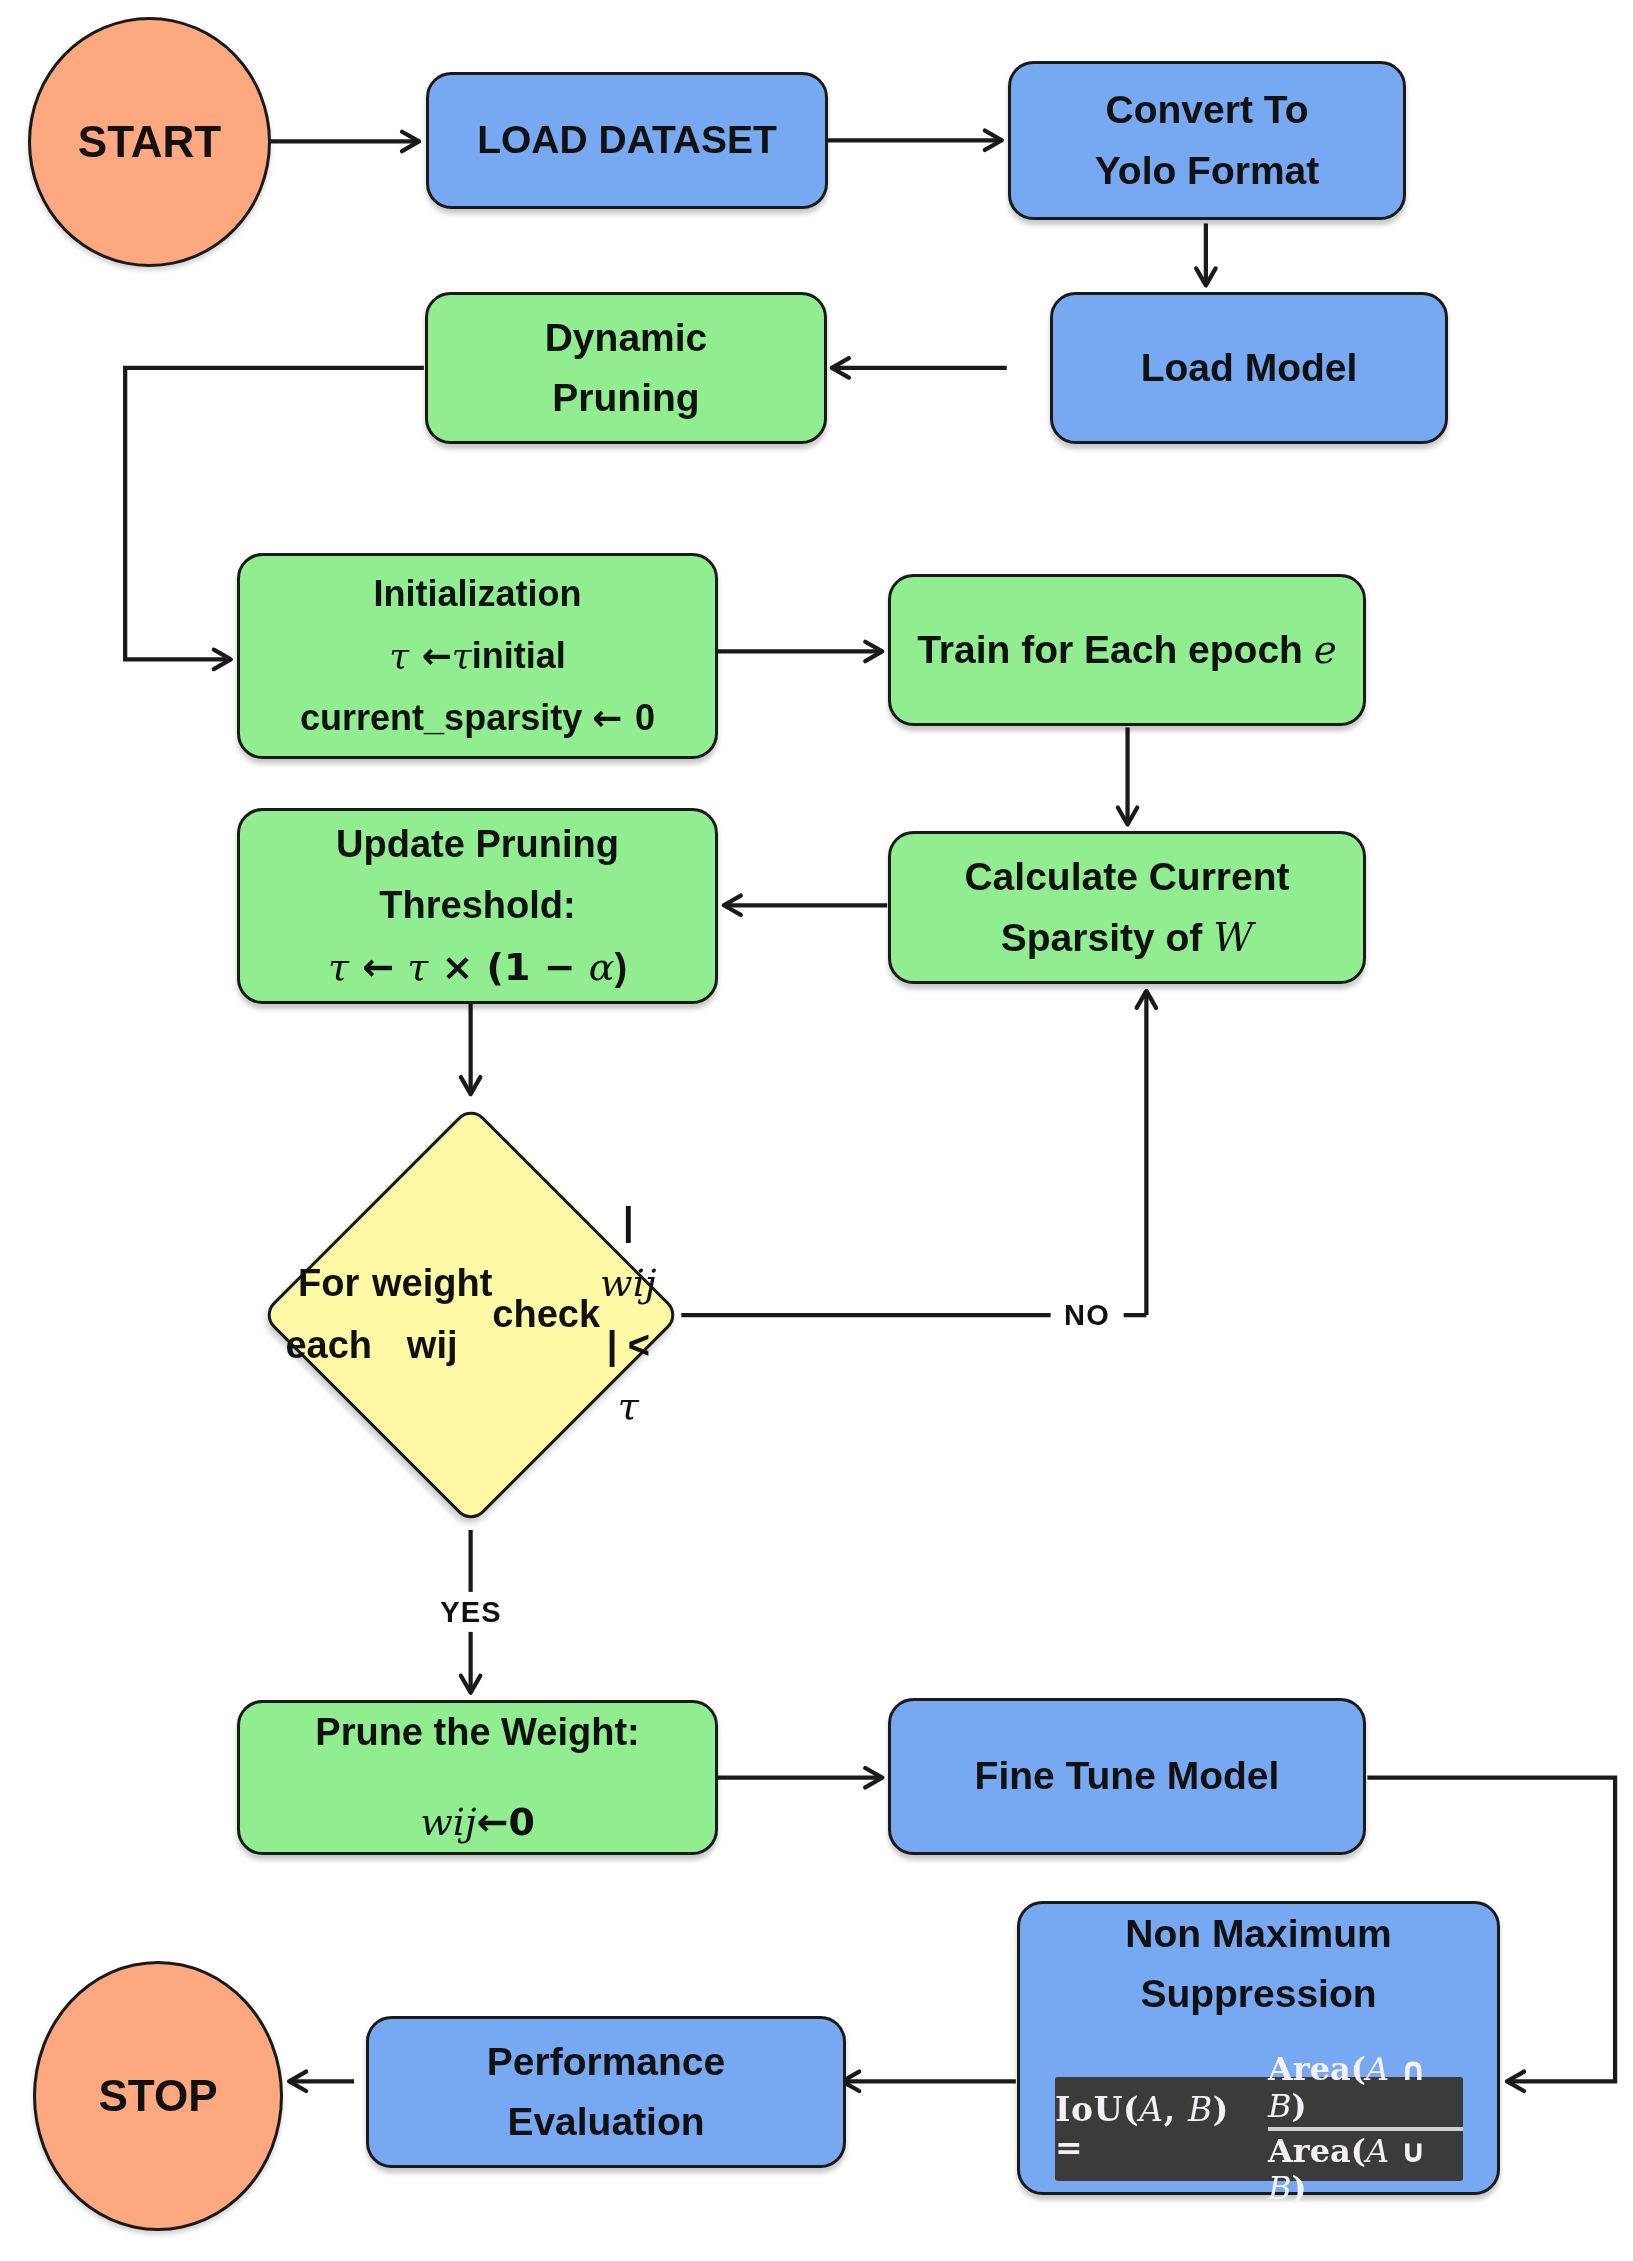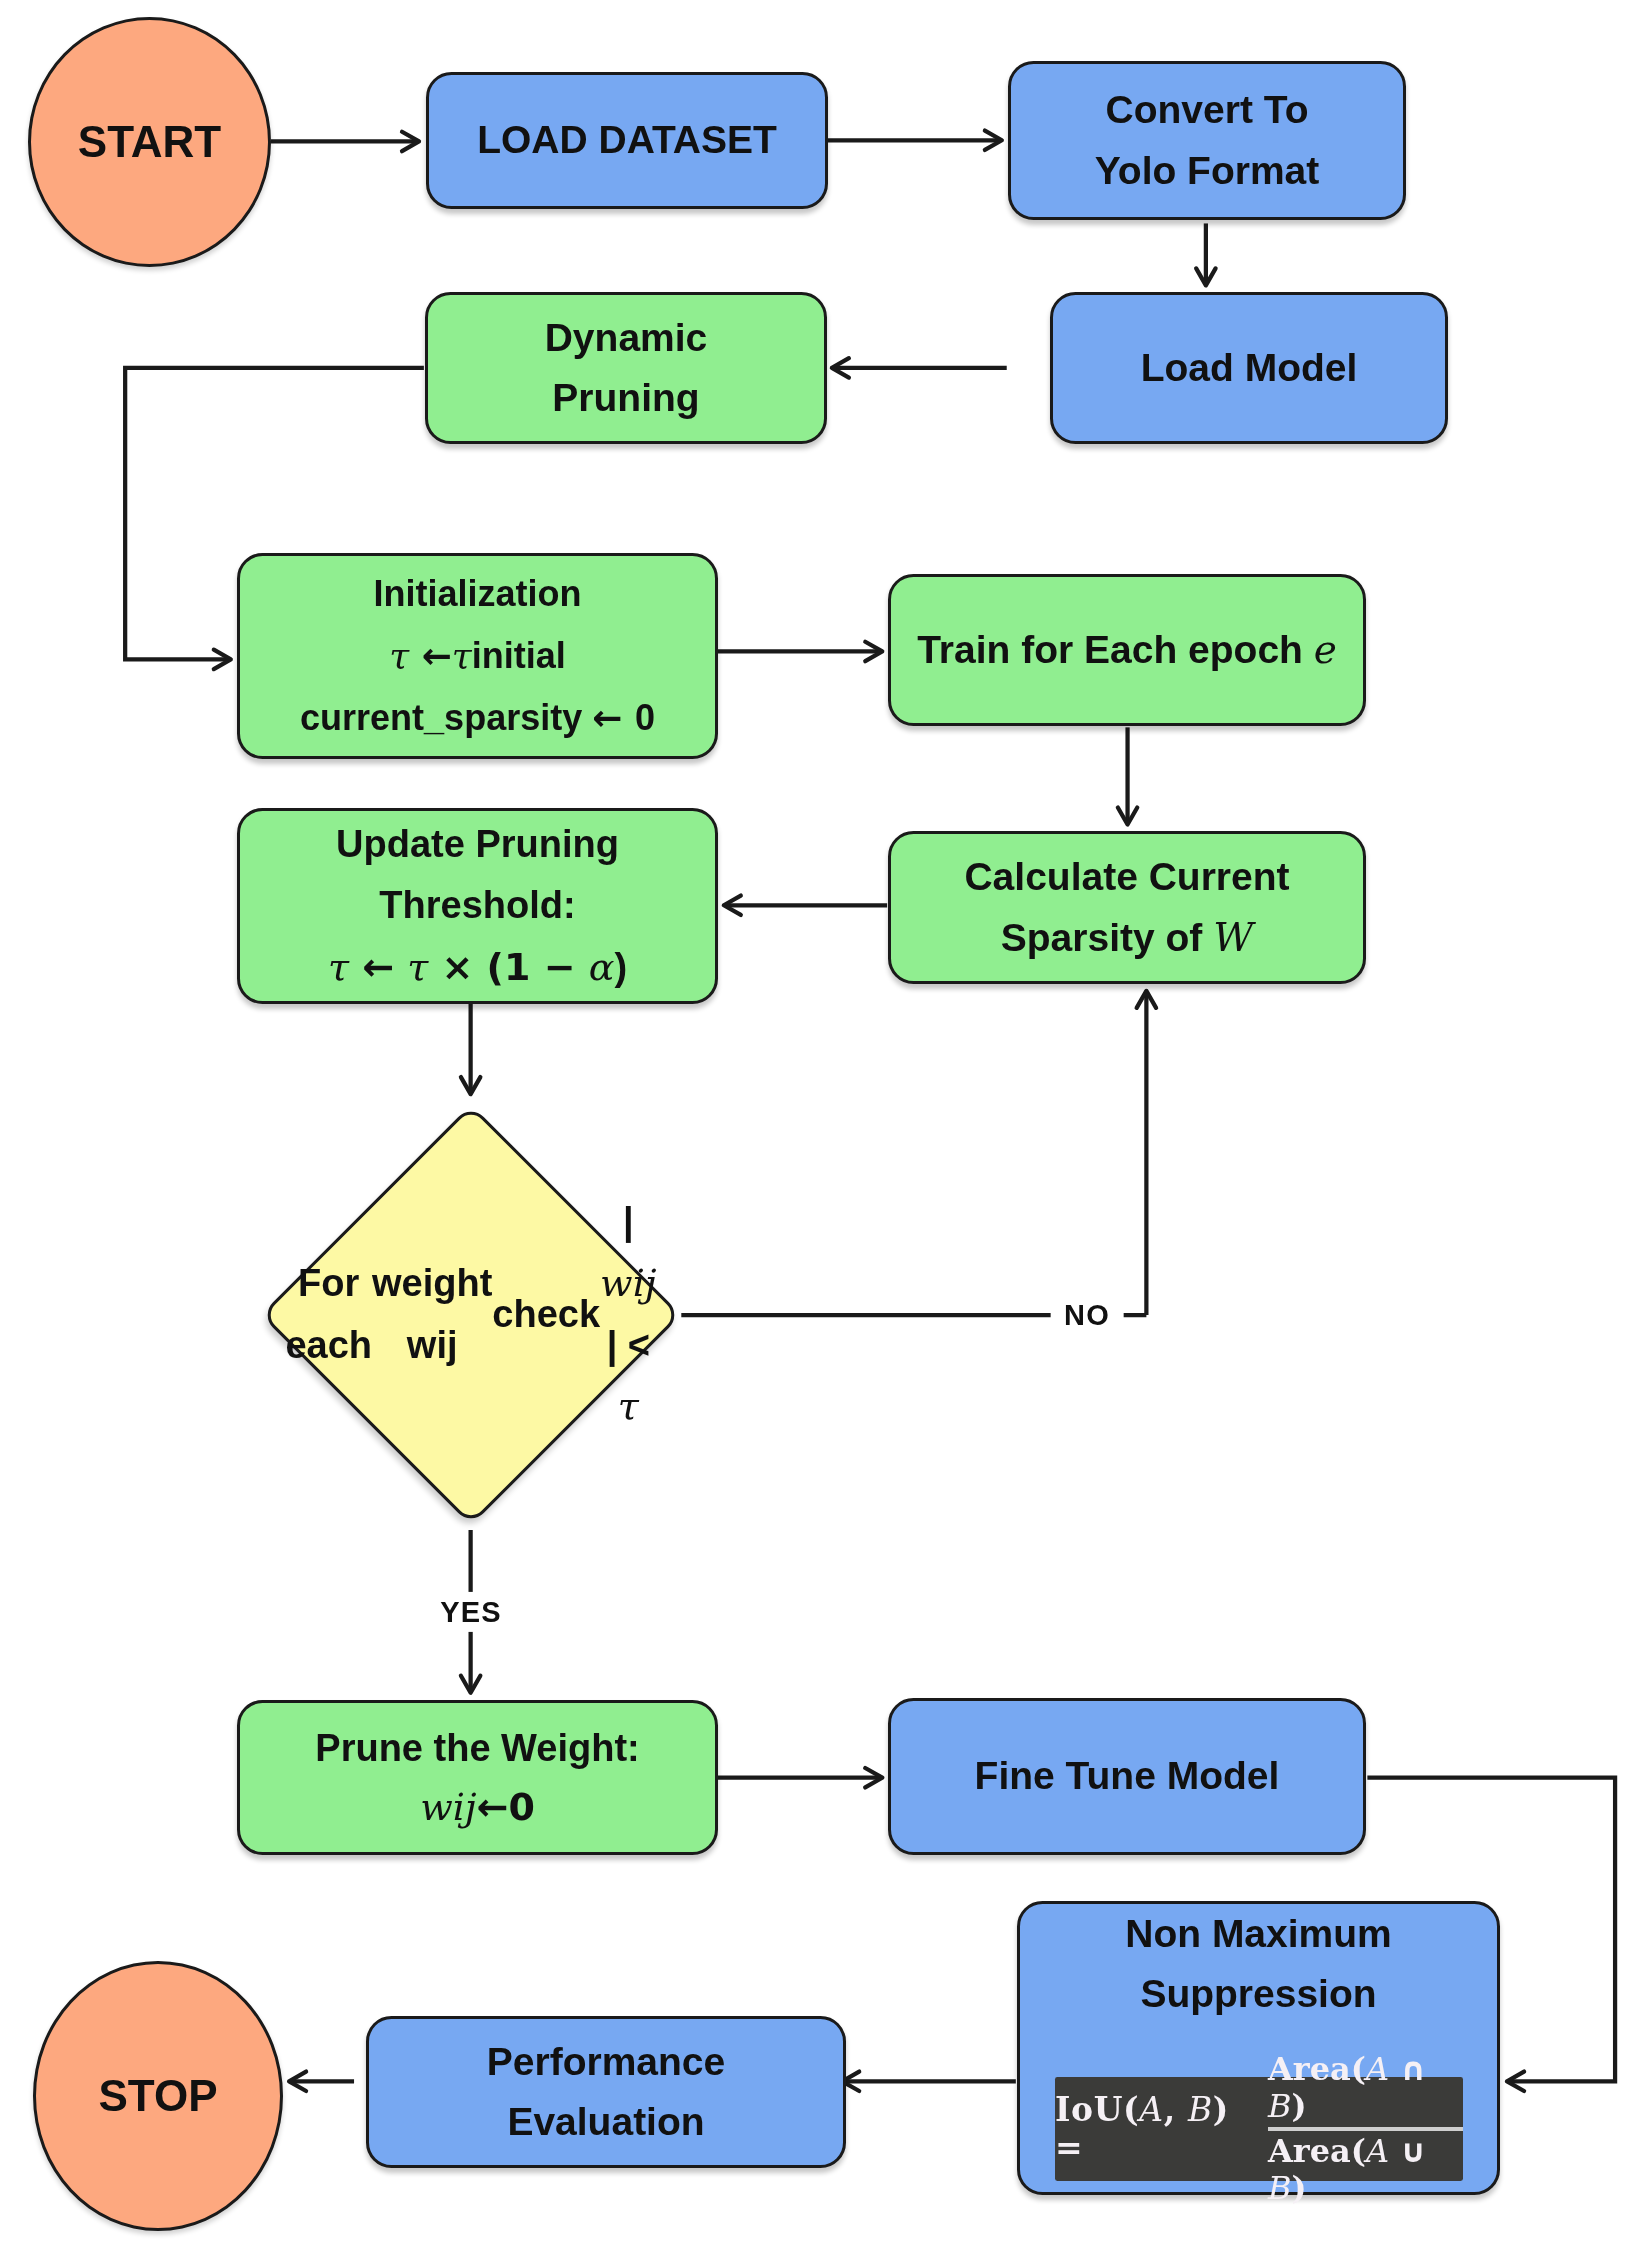--- a/index.html
+++ b/index.html
@@ -146,21 +146,21 @@
     <div>weight wij</div>
     <div>check</div>
     <div>
       <span>| </span><span class="mi">wij</span><span> | </span><span> &lt; </span><span class="mi">τ</span>
     </div>
   </div>
 
   <div class="edge-label" style="left:1087px;top:1315px;">NO</div>
   <div class="edge-label" style="left:471px;top:1612px;">YES</div>
 
-  <div class="node green" style="left:237px;top:1700px;width:481px;height:155px;font-size:38px;">
+  <div class="node green" style="left:237px;top:1700px;width:481px;height:155px;font-size:38px;justify-content:space-between;">
     <div>Prune the Weight:</div>
     <div>
       <span class="mi">wij</span><span class="sym">←0</span>
     </div>
   </div>
 
   <div class="node blue" style="left:888px;top:1698px;width:478px;height:157px;">
     <span>Fine Tune Model</span>
   </div>
 

